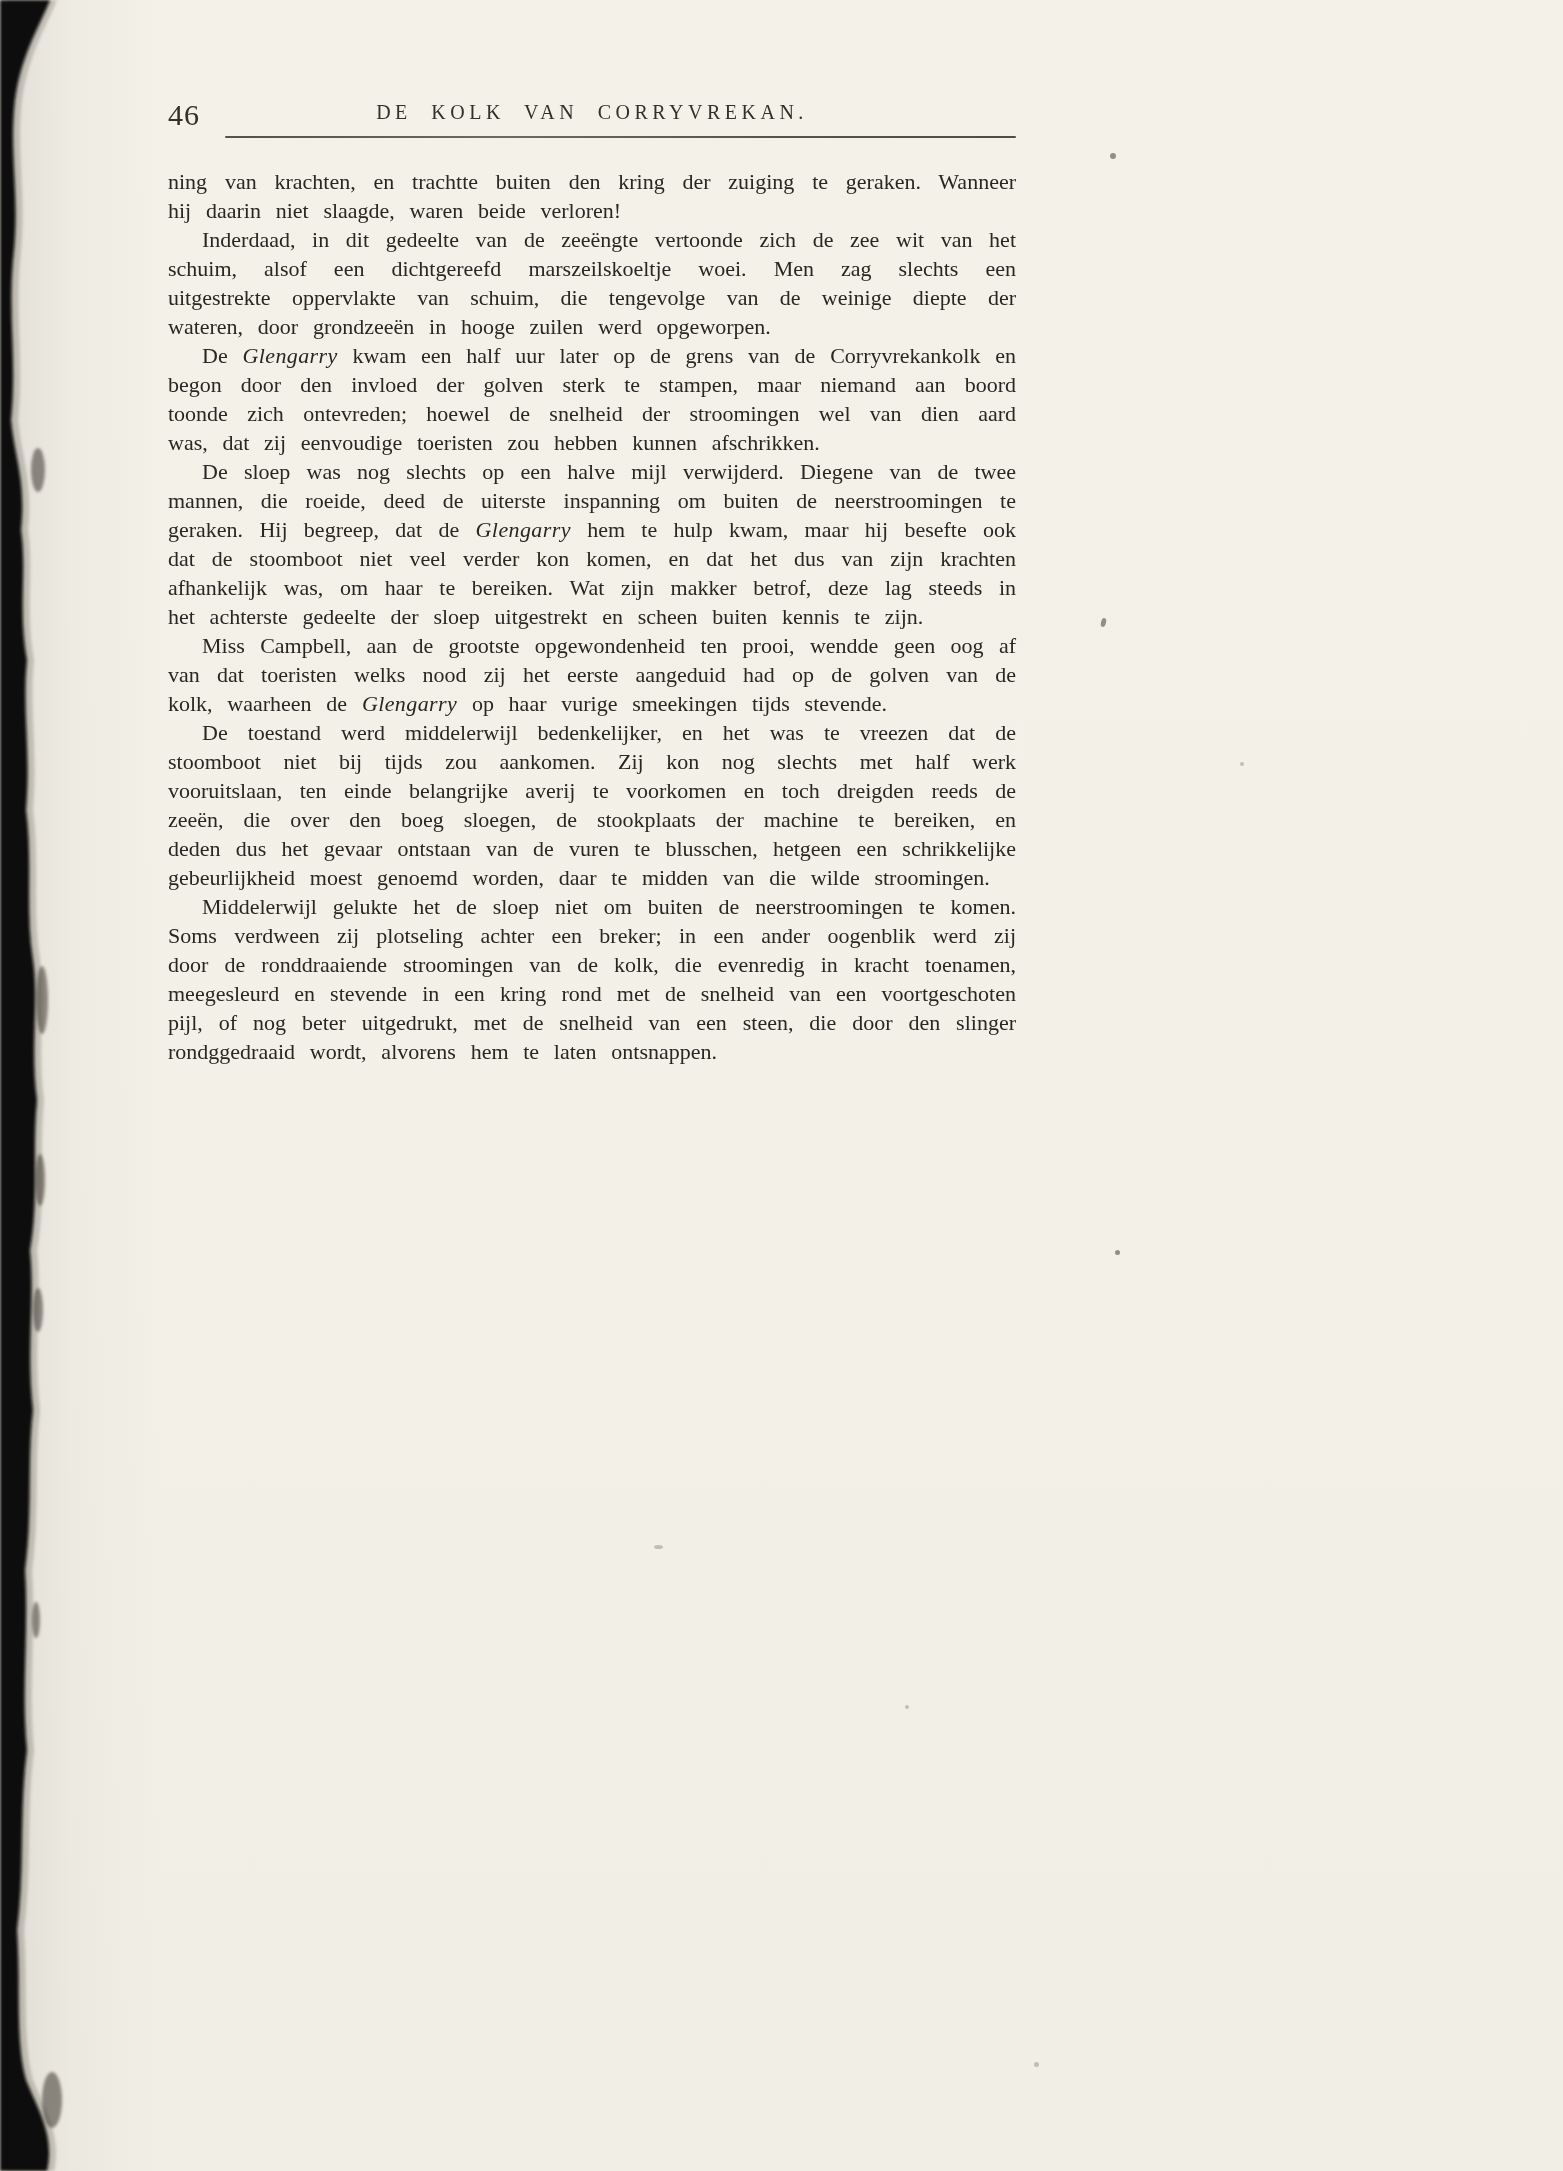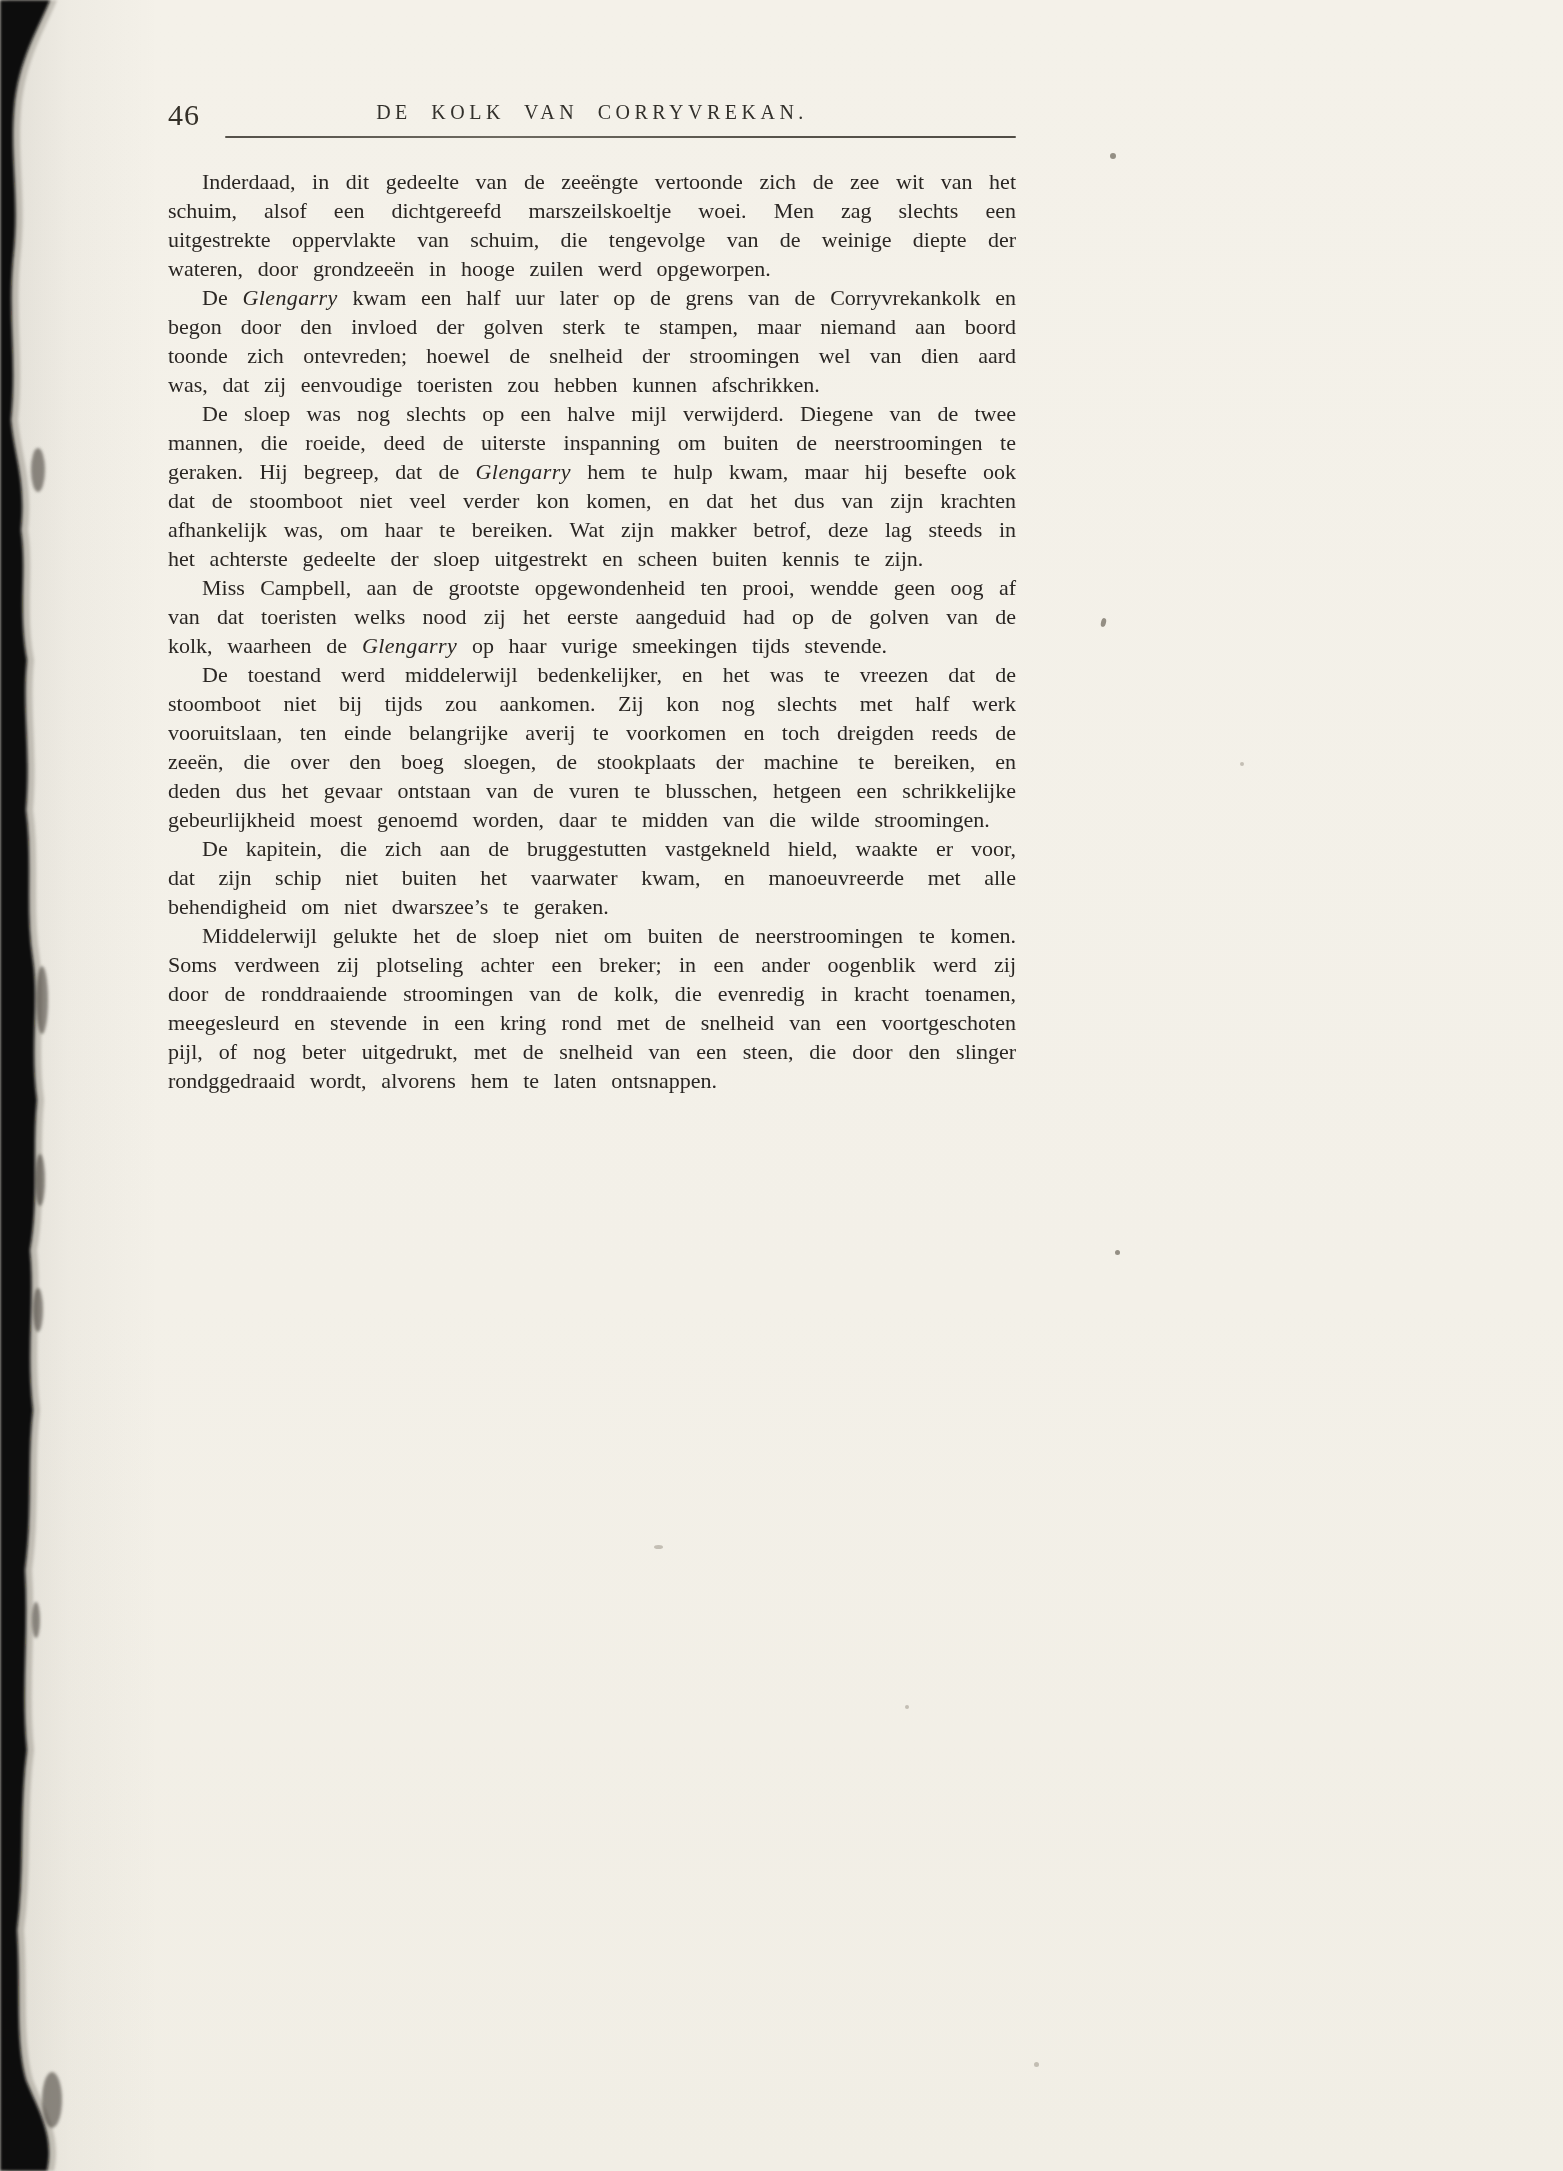--- a/index.html
+++ b/index.html
@@ -105,26 +105,26 @@
   <div class="content">
 
     <div class="page-header">
       <span class="page-number">46</span>
       <span class="running-title">DE KOLK VAN CORRYVREKAN.</span>
     </div>
 
     <div class="header-rule"></div>
 
     <div class="body-text">
+        <p class="para"><span class="">ning van krachten, en trachtte buiten den kring der zuiging te geraken. Wanneer hij daarin niet slaagde, waren beide verloren!</span></p>
         <p class="para indent"><span class="">Inderdaad, in dit gedeelte van de zeeëngte vertoonde zich de zee wit van het schuim, alsof een dichtgereefd marszeilskoeltje woei. Men zag slechts een uitgestrekte oppervlakte van schuim, die tengevolge van de weinige diepte der wateren, door grondzeeën in hooge zuilen werd opgeworpen.</span></p>
         <p class="para indent"><span class="">De </span><span class="italic">Glengarry</span><span class=""> kwam een half uur later op de grens van de Corryvrekankolk en begon door den invloed der golven sterk te stampen, maar niemand aan boord toonde zich ontevreden; hoewel de snelheid der stroomingen wel van dien aard was, dat zij eenvoudige toeristen zou hebben kunnen afschrikken.</span></p>
         <p class="para indent"><span class="">De sloep was nog slechts op een halve mijl verwijderd. Diegene van de twee mannen, die roeide, deed de uiterste inspanning om buiten de neerstroomingen te geraken. Hij begreep, dat de </span><span class="italic">Glengarry</span><span class=""> hem te hulp kwam, maar hij besefte ook dat de stoomboot niet veel verder kon komen, en dat het dus van zijn krachten afhankelijk was, om haar te bereiken. Wat zijn makker betrof, deze lag steeds in het achterste gedeelte der sloep uitgestrekt en scheen buiten kennis te zijn.</span></p>
         <p class="para indent"><span class="">Miss Campbell, aan de grootste opgewondenheid ten prooi, wendde geen oog af van dat toeristen welks nood zij het eerste aangeduid had op de golven van de kolk, waarheen de </span><span class="italic">Glengarry</span><span class=""> op haar vurige smeekingen tijds stevende.</span></p>
         <p class="para indent"><span class="">De toestand werd middelerwijl bedenkelijker, en het was te vreezen dat de stoomboot niet bij tijds zou aankomen. Zij kon nog slechts met half werk vooruitslaan, ten einde belangrijke averij te voorkomen en toch dreigden reeds de zeeën, die over den boeg sloegen, de stookplaats der machine te bereiken, en deden dus het gevaar ontstaan van de vuren te blusschen, hetgeen een schrikkelijke gebeurlijkheid moest genoemd worden, daar te midden van die wilde stroomingen.</span></p>
-        <p class="para indent"><span class="">De kapitein, die zich aan de bruggestutten vastgekneld hield, waakte er voor, dat zijn schip niet buiten het vaarwater kwam, en manoeuvreerde met alle behendigheid om niet dwarszee’s te geraken.</span></p>
         <p class="para indent"><span class="">Middelerwijl gelukte het de sloep niet om buiten de neerstroomingen te komen. Soms verdween zij plotseling achter een breker; in een ander oogenblik werd zij door de ronddraaiende stroomingen van de kolk, die evenredig in kracht toenamen, meegesleurd en stevende in een kring rond met de snelheid van een voortgeschoten pijl, of nog beter uitgedrukt, met de snelheid van een steen, die door den slinger rondggedraaid wordt, alvorens hem te laten ontsnappen.</span></p>
       </div>
 
   </div>
 
   <div class="speck" style="left:1110px; top:153px; width:6px; height:6px;"></div>
   <div class="speck" style="left:1101px; top:618px; width:5px; height:9px; transform:rotate(14deg);"></div>
   <div class="speck" style="left:1115px; top:1250px; width:5px; height:5px;"></div>
   <div class="speck faint" style="left:654px; top:1545px; width:9px; height:4px;"></div>
   <div class="speck faint" style="left:1034px; top:2062px; width:5px; height:5px;"></div>

